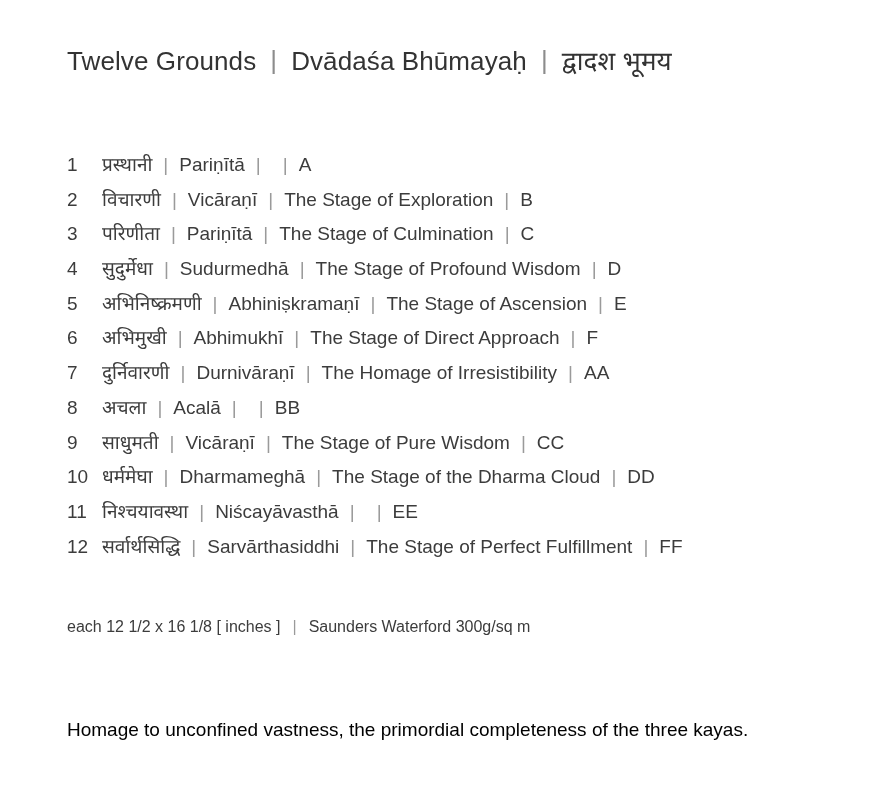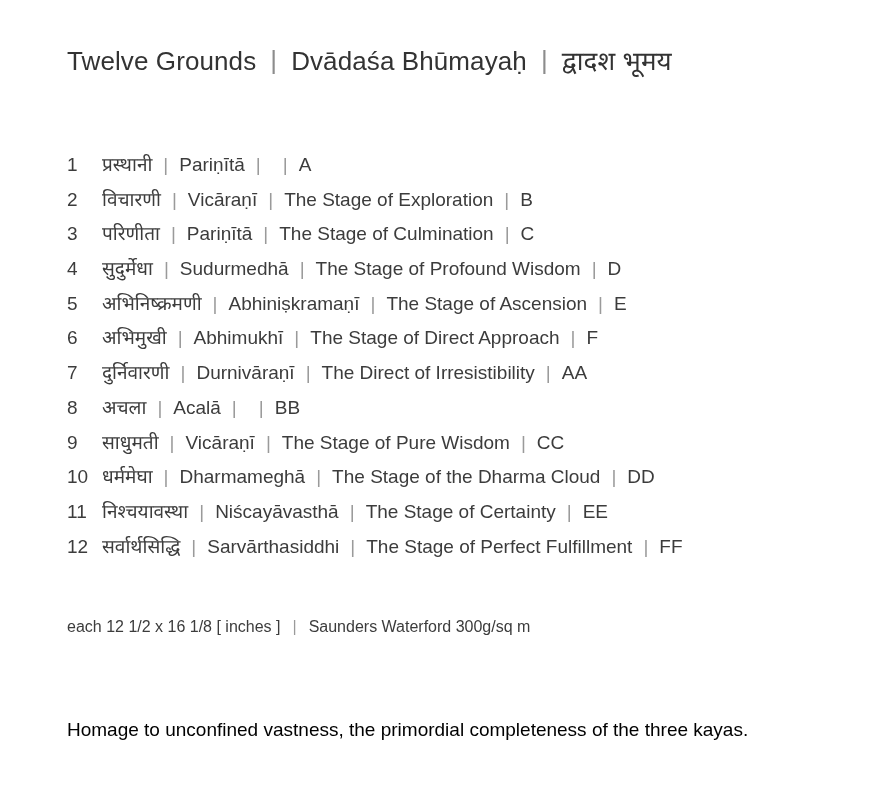--- a/index.html
+++ b/index.html
@@ -191,21 +191,21 @@
       <span class="sep">|</span>
       <span class="code">F</span>
     </div>
 
     <div class="ground-row">
       <span class="num">7</span>
       <span class="sanskrit deva">दुर्निवारणी</span>
       <span class="sep">|</span>
       <span class="translit">Durnivāraṇī</span>
       <span class="sep">|</span>
-      <span class="english">The Direct of Irresistibility</span>
+      <span class="english">The Homage of Irresistibility</span>
       <span class="sep">|</span>
       <span class="code">AA</span>
     </div>
 
     <div class="ground-row">
       <span class="num">8</span>
       <span class="sanskrit deva">अचला</span>
       <span class="sep">|</span>
       <span class="translit">Acalā</span>
       <span class="sep">|</span>
@@ -234,21 +234,20 @@
       <span class="sep">|</span>
       <span class="code">DD</span>
     </div>
 
     <div class="ground-row">
       <span class="num">11</span>
       <span class="sanskrit deva">निश्चयावस्था</span>
       <span class="sep">|</span>
       <span class="translit">Niścayāvasthā</span>
       <span class="sep">|</span>
-      <span class="english">The Stage of Certainty</span>
       <span class="sep">|</span>
       <span class="code">EE</span>
     </div>
 
     <div class="ground-row">
       <span class="num">12</span>
       <span class="sanskrit deva">सर्वार्थसिद्धि</span>
       <span class="sep">|</span>
       <span class="translit">Sarvārthasiddhi</span>
       <span class="sep">|</span>

